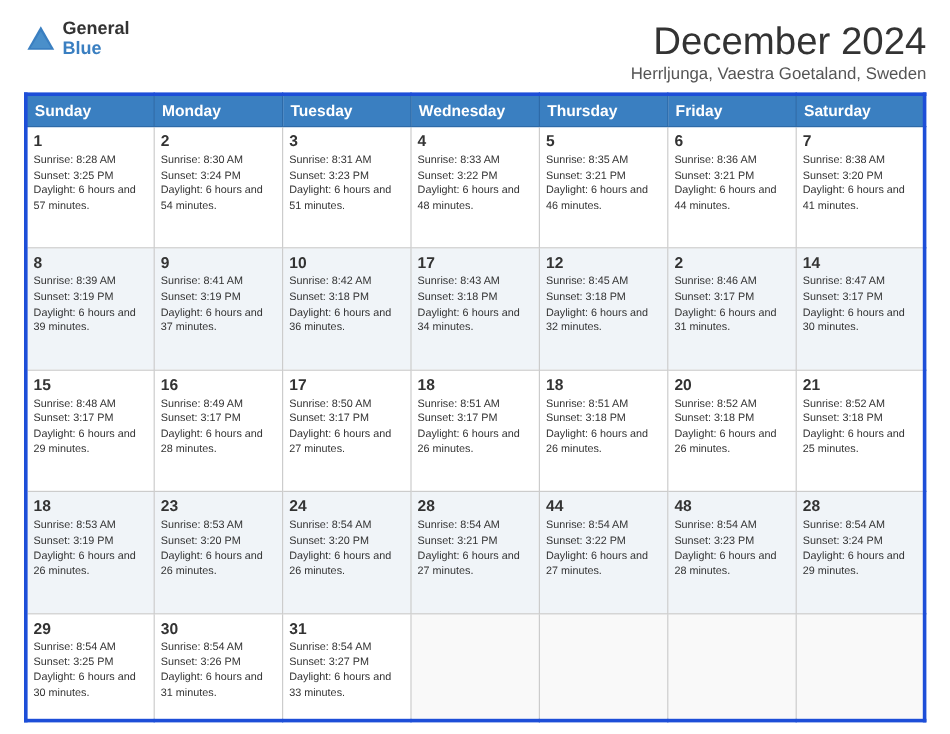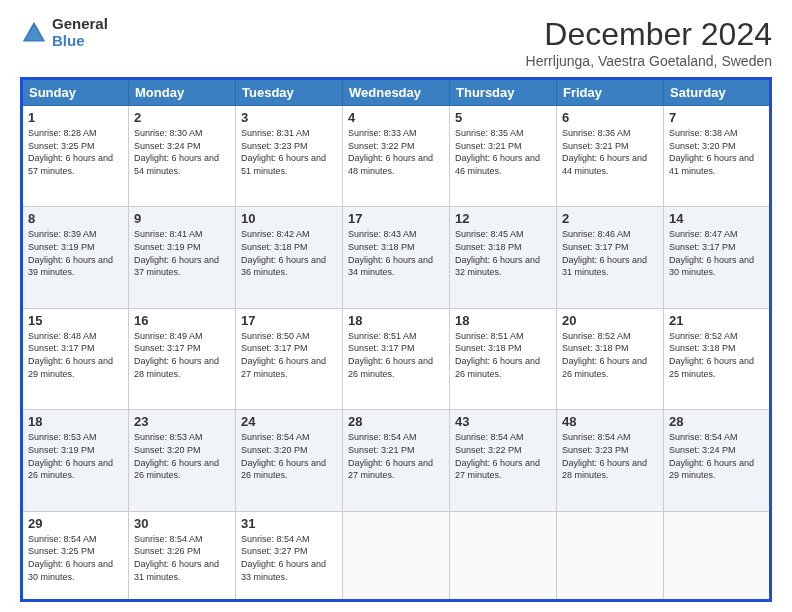--- a/index.html
+++ b/index.html
@@ -242,21 +242,21 @@
       </td>
           <td>
         <span class="day-number">24</span>
         <span class="day-info">Sunrise: 8:54 AM<br>Sunset: 3:20 PM<br>Daylight: 6 hours and 26 minutes.</span>
       </td>
           <td>
         <span class="day-number">28</span>
         <span class="day-info">Sunrise: 8:54 AM<br>Sunset: 3:21 PM<br>Daylight: 6 hours and 27 minutes.</span>
       </td>
           <td>
-        <span class="day-number">43</span>
+        <span class="day-number">44</span>
         <span class="day-info">Sunrise: 8:54 AM<br>Sunset: 3:22 PM<br>Daylight: 6 hours and 27 minutes.</span>
       </td>
           <td>
         <span class="day-number">48</span>
         <span class="day-info">Sunrise: 8:54 AM<br>Sunset: 3:23 PM<br>Daylight: 6 hours and 28 minutes.</span>
       </td>
           <td>
         <span class="day-number">28</span>
         <span class="day-info">Sunrise: 8:54 AM<br>Sunset: 3:24 PM<br>Daylight: 6 hours and 29 minutes.</span>
       </td>

